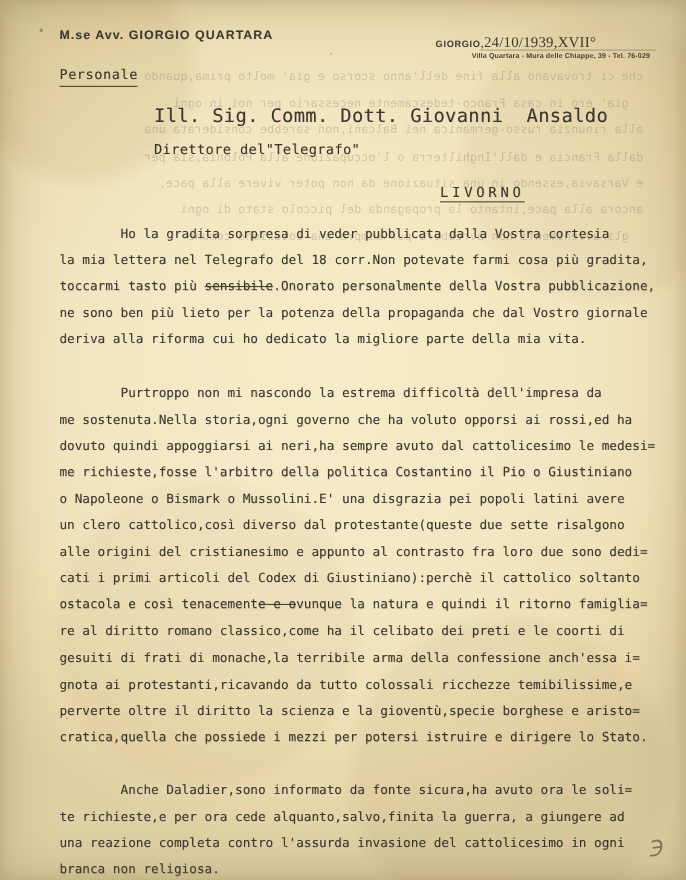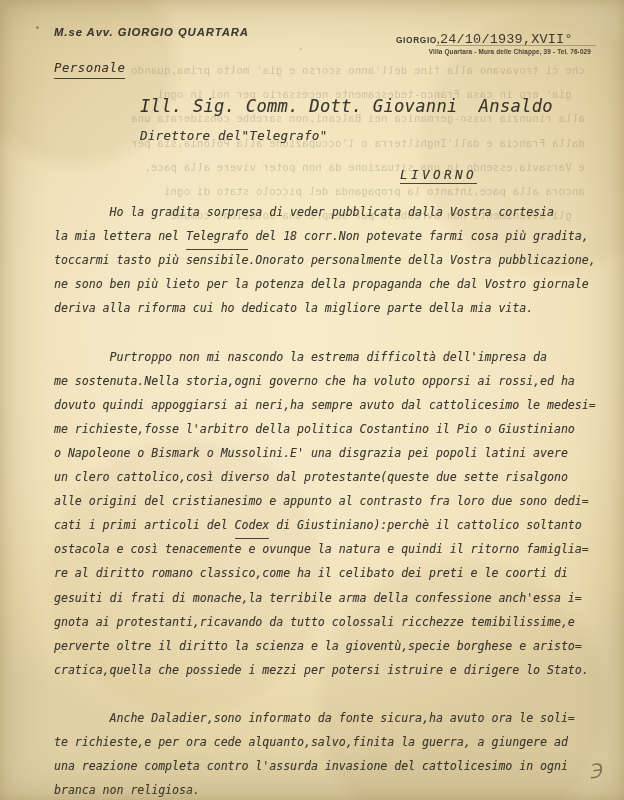--- a/index.html
+++ b/index.html
@@ -75,21 +75,20 @@
   
   #content {
     position: absolute;
     inset: 0;
   }
 
   .tw {
     font-family: "DejaVu Sans Mono", monospace;
     color: #3a3630;
     text-shadow: 0.4px 0.25px 0 rgba(70,60,45,0.28);
-    font-style: italic;
   }
 
   
   #letterhead-name {
     position: absolute;
     left: 54px;
     top: 26px;
     font-family: "Liberation Sans", sans-serif;
     font-weight: bold;
     font-size: 11.2px;
@@ -105,21 +104,21 @@
   }
   #city-label {
     font-family: "Liberation Sans", sans-serif;
     font-weight: bold;
     font-size: 8.4px;
     letter-spacing: .6px;
     color: #3c3a34;
     vertical-align: baseline;
   }
   #date-value {
-    font-family: Liberation Mono, monospace;
+    font-family: Liberation Serif, serif;
     font-size: 13.5px;
     letter-spacing: .2px;
     color: #3e3a33;
     vertical-align: baseline;
   }
   #date-rule {
     position: absolute;
     right: 28px;
     top: 45px;
     width: 160px;
@@ -185,21 +184,21 @@
     width: 534px;
     font-size: 11.5px;
     line-height: 24.1px;
     letter-spacing: .02px;
     white-space: pre;
   }
   .para { margin: 0; padding: 0; white-space: pre; }
   .gap { display: block; height: 24.1px; }
 
   
-  .u { border-bottom: 1px solid #4a4338; padding-bottom: 6px; }
+  .u { border-bottom: 1px solid #4a4338; padding-bottom: 17px; }
 
   
   #initials {
     position: absolute;
     right: 22px;
     bottom: 16px;
     font-family: "DejaVu Serif", serif;
     font-style: italic;
     font-size: 20px;
     color: #5e5540;

